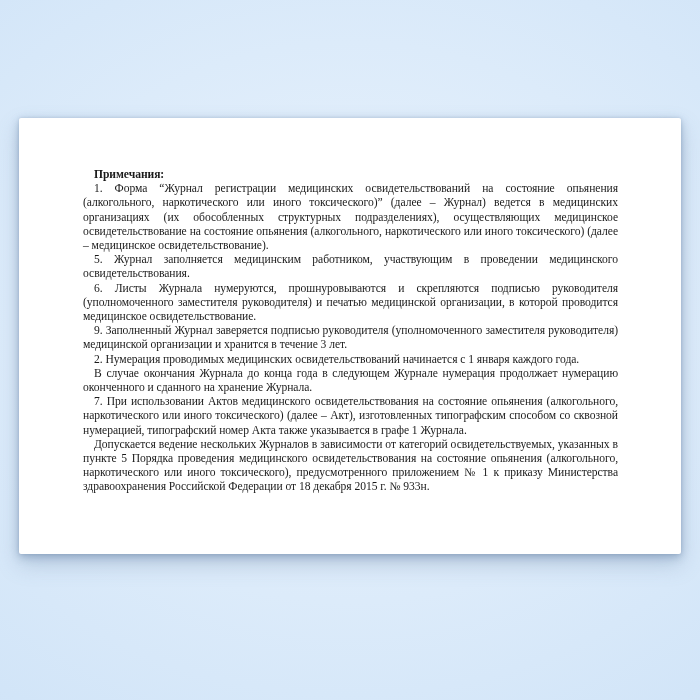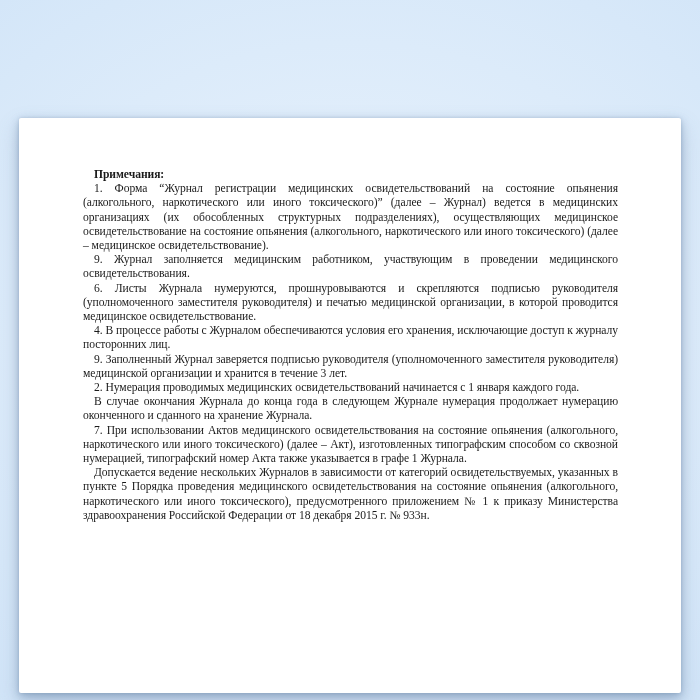--- a/index.html
+++ b/index.html
@@ -13,21 +13,21 @@
     
     background:
       radial-gradient(115% 95% at 50% 46%, #eaf3fd 0%, #dcebfa 42%, #d2e5f8 70%, #c9def3 100%);
     font-family: "Liberation Serif", "DejaVu Serif", serif;
   }
   .paper {
     position: absolute;
     left: 19px;
     top: 118px;
     width: 662px;
-    height: 575px;
+    height: 436px;
     background: #ffffff;
     border-radius: 2px;
     box-shadow:
       0 3px 8px rgba(96, 124, 160, 0.45),
       0 10px 22px rgba(96, 124, 160, 0.30),
       0 0 3px rgba(96, 124, 160, 0.25);
   }
   .text-block {
     position: absolute;
     left: 64px;
@@ -51,23 +51,22 @@
 </style>
 </head>
 <body>
 
 <div class="scene">
   <div class="paper">
     <div class="text-block" lang="ru">
       <p class="heading">Примечания:</p>
       <div>
           <p>1. Форма “Журнал регистрации медицинских освидетельствований на состояние опьянения (алкогольного, наркотического или иного токсического)” (далее – Журнал) ведется в медицинских организациях (их обособленных структурных подразделениях), осуществляющих медицинское освидетельствование на состояние опьянения (алкогольного, наркотического или иного токсического) (далее – медицинское освидетельствование).</p>
-          <p>9. Журнал заполняется медицинским работником, участвующим в проведении медицинского освидетельствования.</p>
+          <p>5. Журнал заполняется медицинским работником, участвующим в проведении медицинского освидетельствования.</p>
           <p>6. Листы Журнала нумеруются, прошнуровываются и скрепляются подписью руководителя (уполномоченного заместителя руководителя) и печатью медицинской организации, в которой проводится медицинское освидетельствование.</p>
-          <p>4. В процессе работы с Журналом обеспечиваются условия его хранения, исключающие доступ к журналу посторонних лиц.</p>
           <p>9. Заполненный Журнал заверяется подписью руководителя (уполномоченного заместителя руководителя) медицинской организации и хранится в течение 3 лет.</p>
           <p>2. Нумерация проводимых медицинских освидетельствований начинается с 1 января каждого года.</p>
           <p>В случае окончания Журнала до конца года в следующем Журнале нумерация продолжает нумерацию оконченного и сданного на хранение Журнала.</p>
           <p>7. При использовании Актов медицинского освидетельствования на состояние опьянения (алкогольного, наркотического или иного токсического) (далее – Акт), изготовленных типографским способом со сквозной нумерацией, типографский номер Акта также указывается в графе 1 Журнала.</p>
           <p>Допускается ведение нескольких Журналов в зависимости от категорий освидетельствуемых, указанных в пункте 5 Порядка проведения медицинского освидетельствования на состояние опьянения (алкогольного, наркотического или иного токсического), предусмотренного приложением № 1 к приказу Министерства здравоохранения Российской Федерации от 18 декабря 2015 г. № 933н.</p>
         </div>
     </div>
   </div>
 </div>
 

